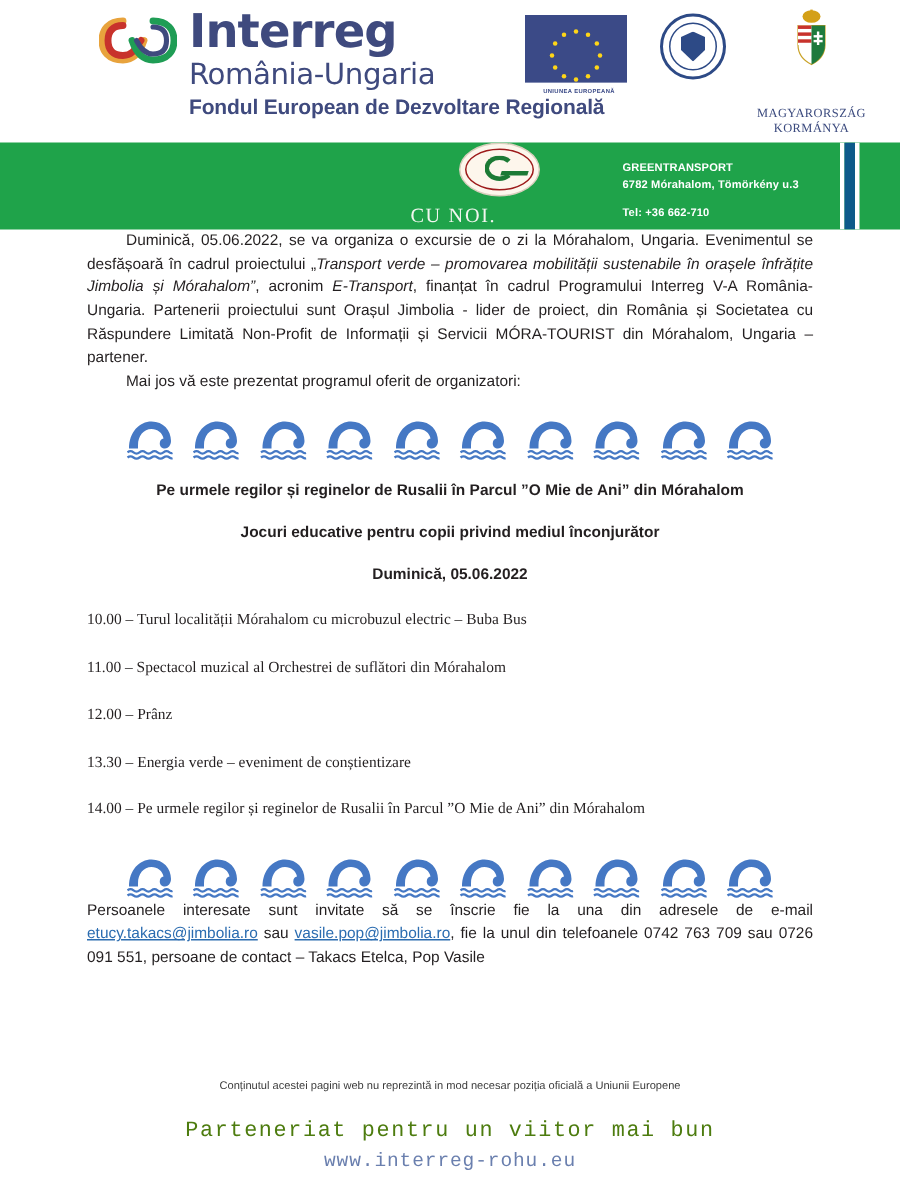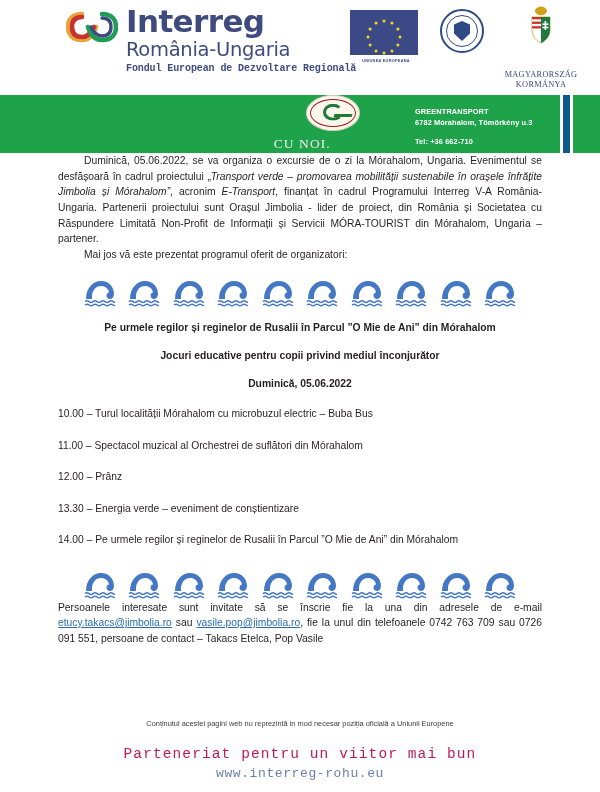--- a/index.html
+++ b/index.html
@@ -53,23 +53,23 @@
     font-family: "DejaVu Sans", sans-serif;
     font-weight: normal;
     font-size: 19.5px;
     letter-spacing: -0.3px;
     color: #3f4a7e;
     display: block;
     line-height: 1.15;
     margin-top: 1px;
   }
   .interreg-sub2 {
-    font-family: Liberation Mono, monospace;
+    font-family: Liberation Sans, sans-serif;
     font-weight: bold;
-    font-size: 10px;
+    font-size: 14px;
     color: #3f4a7e;
     display: block;
     line-height: 1.2;
     margin-top: 2px;
     letter-spacing: -0.1px;
   }
 
   .eu-block {
     position: absolute;
     left: 350px;
@@ -262,21 +262,21 @@
     text-align: center;
     margin: 0;
     color: #231f20;
   }
   .h1-line { margin-top: 14px; }
   .h2-line { margin-top: 17px; }
   .h3-line { margin-top: 17px; }
 
   .schedule { margin-top: 18px; }
   .sched-item {
-    font-family: Liberation Sans, sans-serif;
+    font-family: Liberation Serif, serif;
     font-size: 10.3px;
     color: #231f20;
     margin: 0 0 17px 0;
     line-height: 1.4;
   }
 
   .contact-para { margin-top: 12px; }
   a.mail {
     color: #2b6cb0;
     text-decoration: underline;
@@ -291,21 +291,21 @@
   }
   .footer-note {
     font-family: Liberation Sans, sans-serif;
     font-size: 7.4px;
     color: #3b3b3b;
     margin: 0 0 16px 0;
   }
   .footer-slogan {
     font-family: "Liberation Mono", monospace;
     font-size: 14.5px;
-    color: #be185d;
+    color: #4d7c0f;
     letter-spacing: 1.1px;
     margin: 0;
     line-height: 1.45;
   }
   .footer-url {
     font-family: "Liberation Mono", monospace;
     font-size: 13px;
     color: #6a7fae;
     letter-spacing: 0.6px;
     margin: 0;

